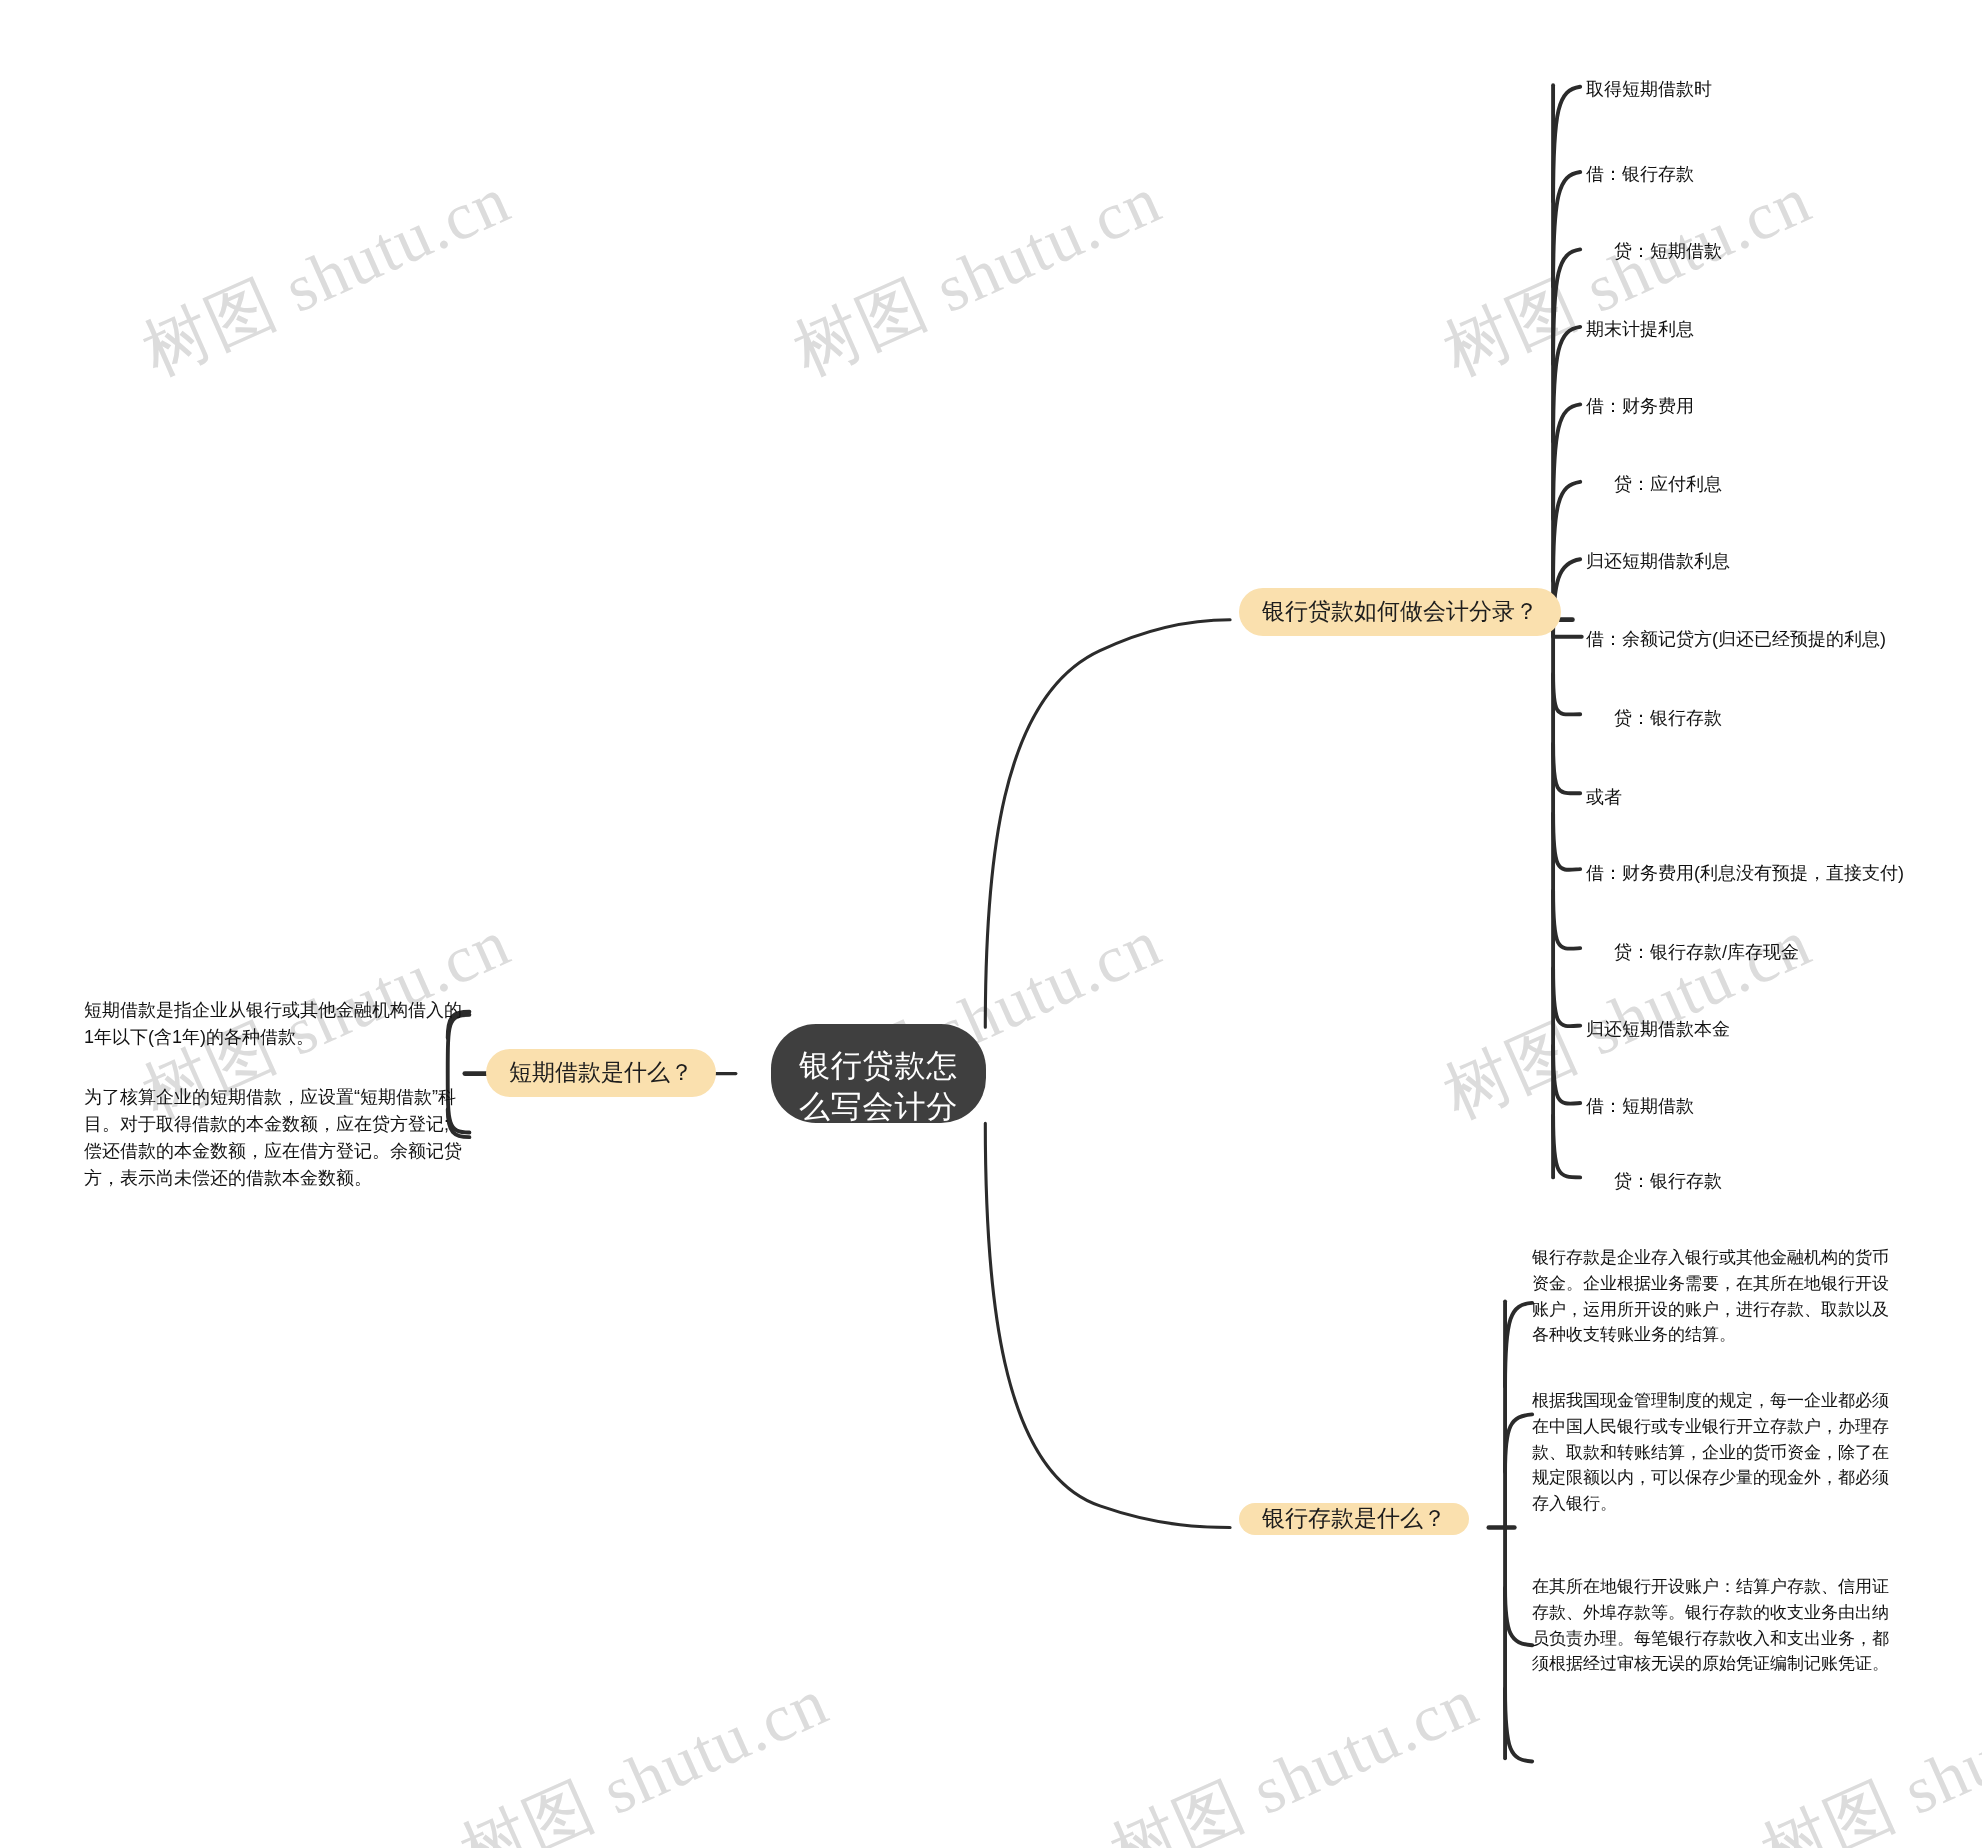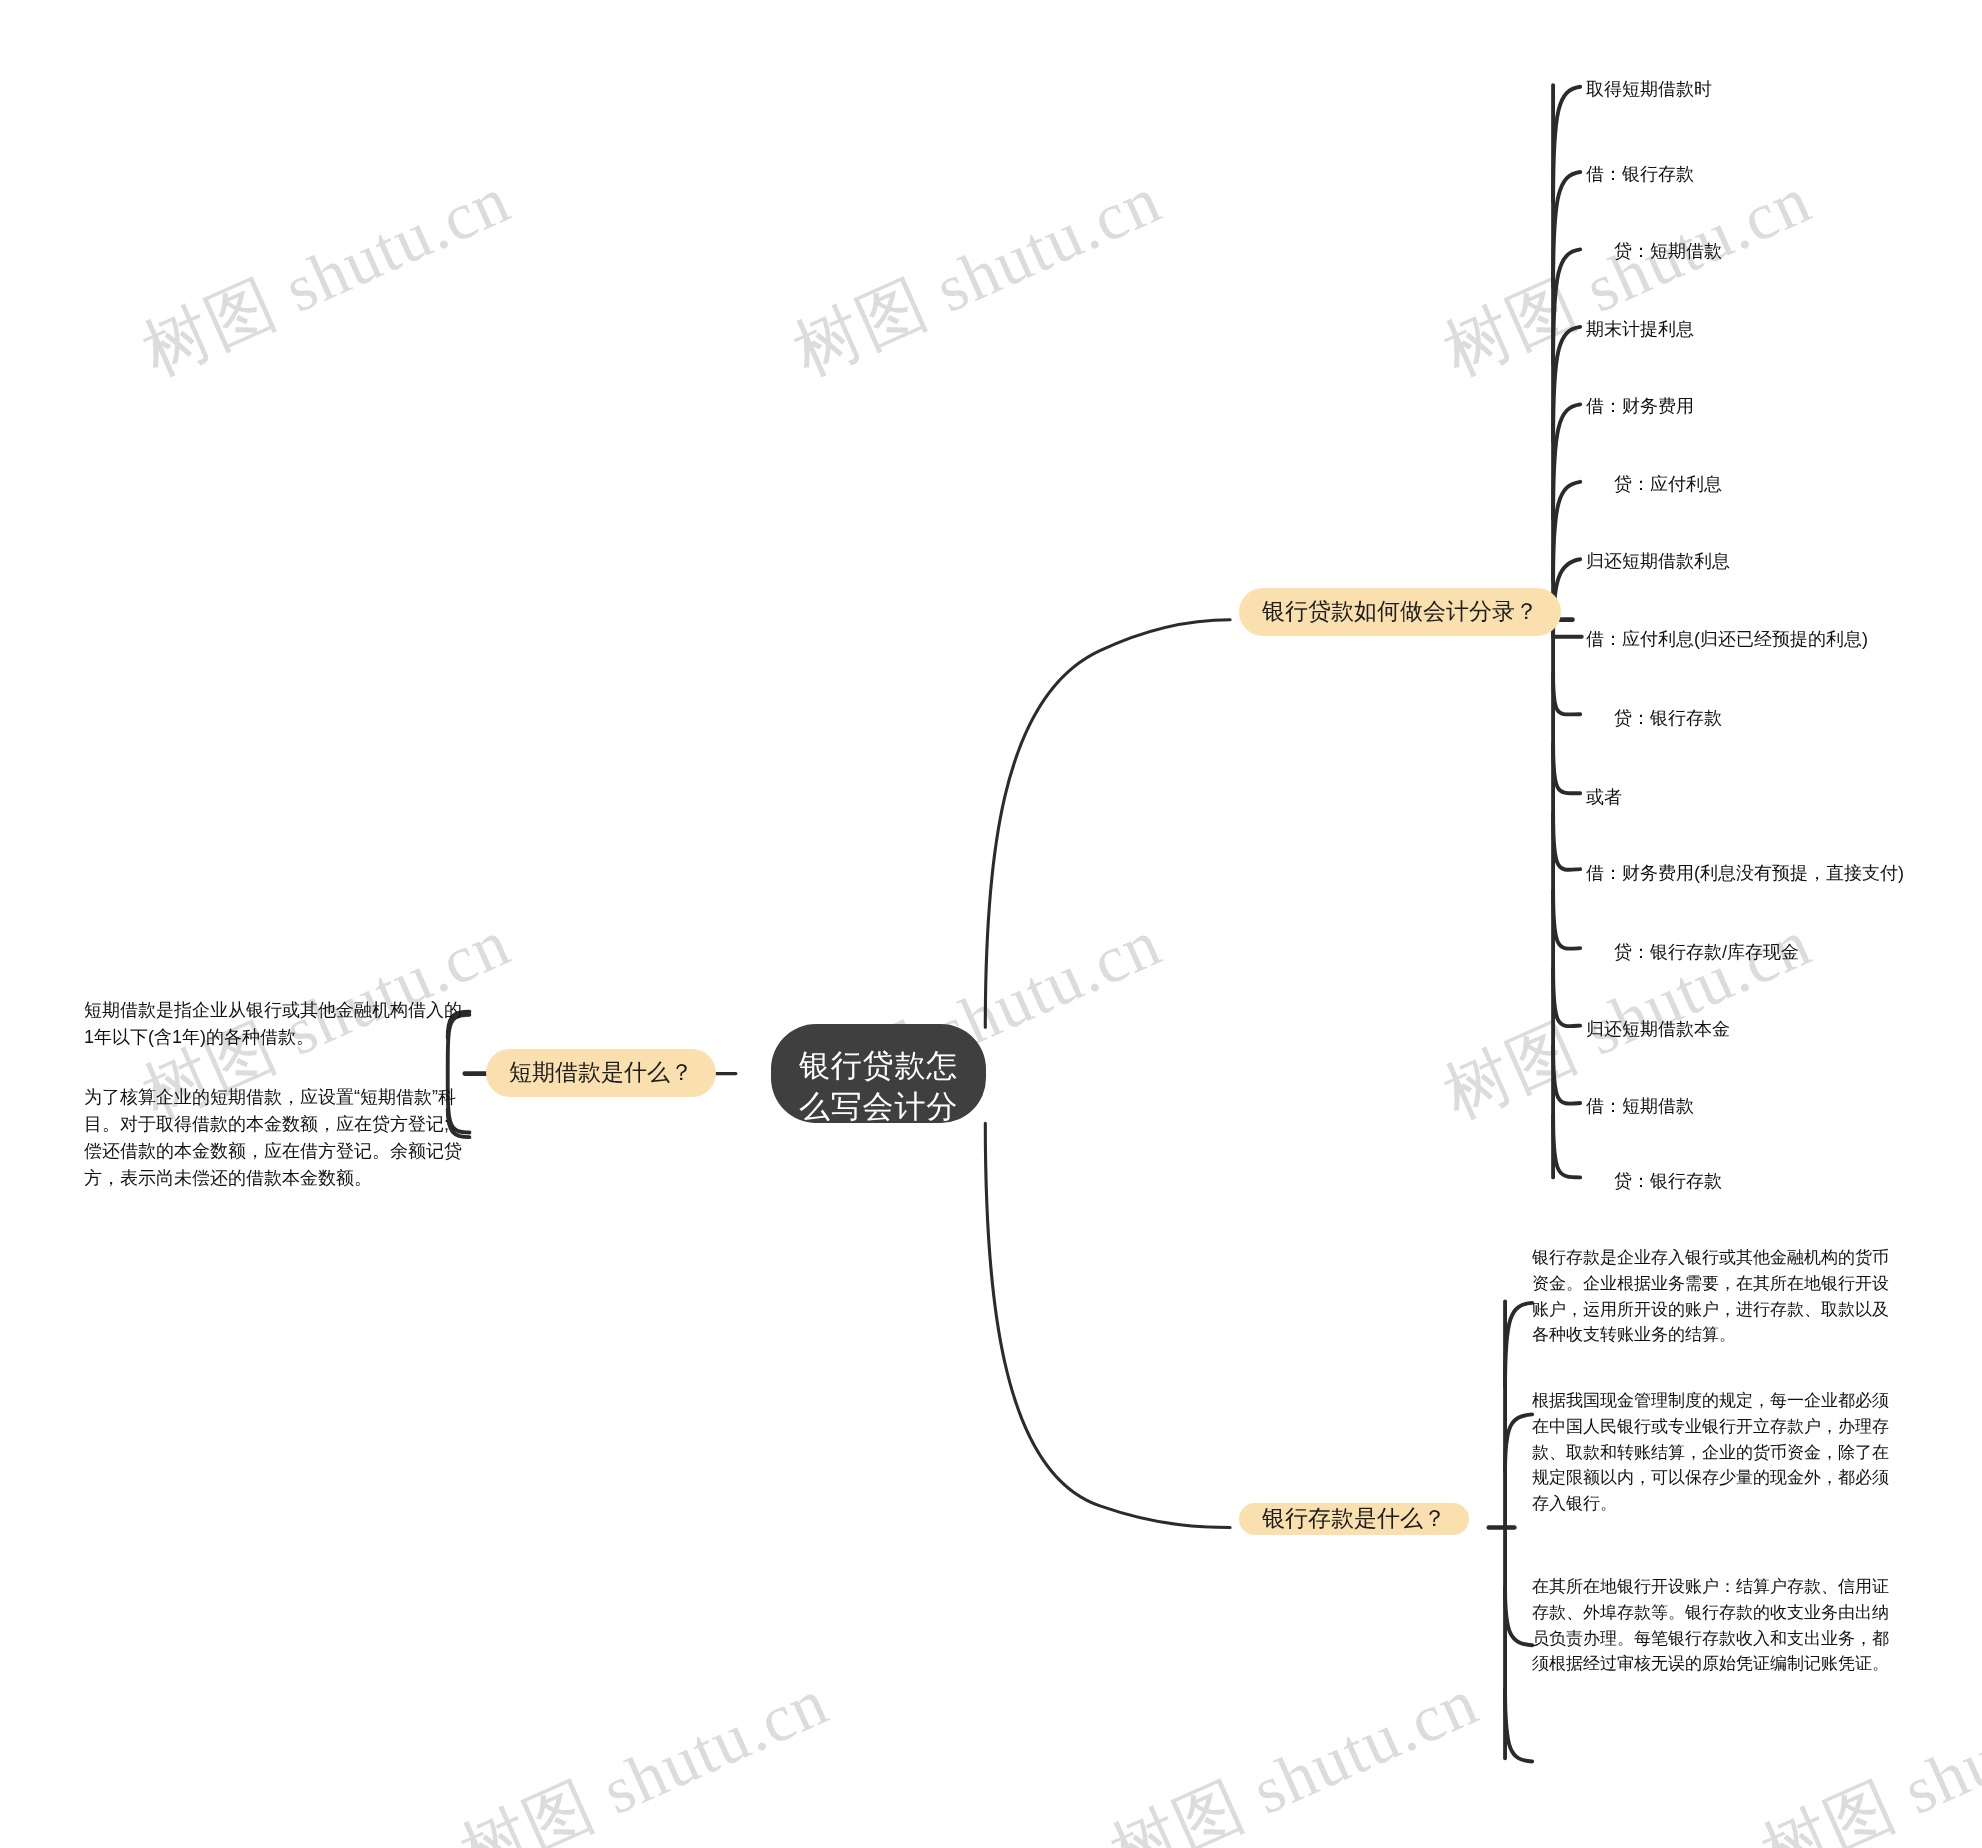--- a/index.html
+++ b/index.html
@@ -171,21 +171,21 @@
     <span>银行贷款如何做会计分录？</span>
   </div>
 
   <div class="leaf" style="left:1586px; top:76px;"><span>取得短期借款时</span></div>
   <div class="leaf" style="left:1586px; top:161px;"><span>借：银行存款</span></div>
   <div class="leaf indent-1" style="left:1586px; top:239px;font-family:Liberation Mono, monospace;"><span>贷：短期借款</span></div>
   <div class="leaf" style="left:1586px; top:316px;"><span>期末计提利息</span></div>
   <div class="leaf" style="left:1586px; top:393px;"><span>借：财务费用</span></div>
   <div class="leaf indent-1" style="left:1586px; top:471px;"><span>贷：应付利息</span></div>
   <div class="leaf" style="left:1586px; top:548px;"><span>归还短期借款利息</span></div>
-  <div class="leaf" style="left:1586px; top:626px;"><span>借：应付利息(归还已经预提的利息)</span></div>
+  <div class="leaf" style="left:1586px; top:626px;"><span>借：余额记贷方(归还已经预提的利息)</span></div>
   <div class="leaf indent-1" style="left:1586px; top:705px;"><span>贷：银行存款</span></div>
   <div class="leaf" style="left:1586px; top:784px;"><span>或者</span></div>
   <div class="leaf" style="left:1586px; top:860px;"><span>借：财务费用(利息没有预提，直接支付)</span></div>
   <div class="leaf indent-1" style="left:1586px; top:939px;"><span>贷：银行存款/库存现金</span></div>
   <div class="leaf" style="left:1586px; top:1016px;"><span>归还短期借款本金</span></div>
   <div class="leaf" style="left:1586px; top:1093px;"><span>借：短期借款</span></div>
   <div class="leaf indent-1" style="left:1586px; top:1168px;"><span>贷：银行存款</span></div>
 
   <div class="node topic-node" style="left:1239px; top:1503px; height:32px;">
     <span>银行存款是什么？</span>

